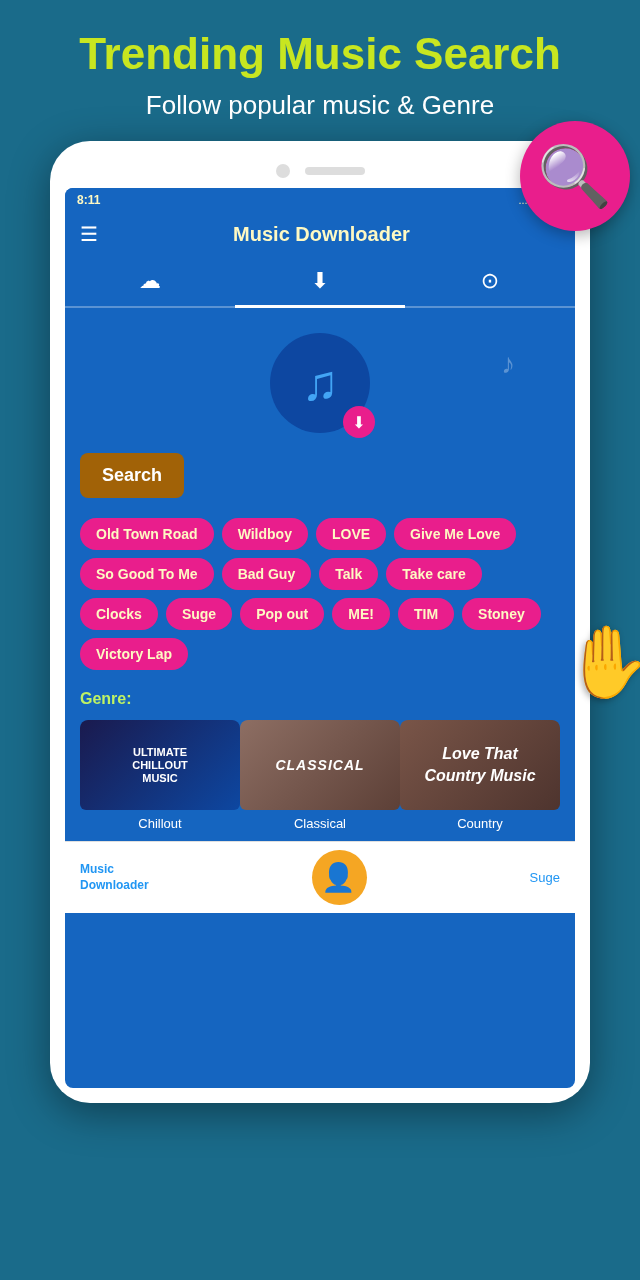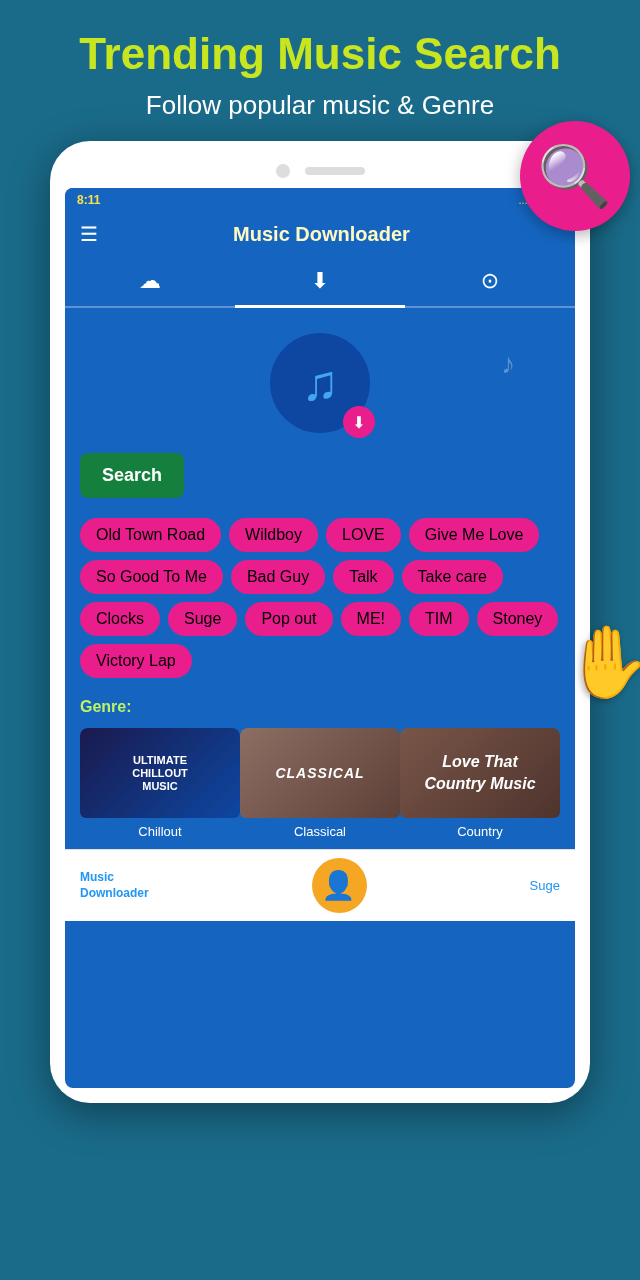--- a/index.html
+++ b/index.html
@@ -95,21 +95,21 @@
       min-height: 900px;
     }
 
     
     .status-bar {
       background: #1565c0;
       display: flex;
       justify-content: space-between;
       align-items: center;
       padding: 5px 12px;
-      color: #fde047;
+      color: #fef9c3;
       font-size: 12px;
     }
     .status-time { font-weight: bold; }
     .status-icons { display: flex; gap: 4px; align-items: center; font-size: 11px; }
 
     
     .app-header {
       background: #1565c0;
       display: flex;
       align-items: center;
@@ -208,45 +208,45 @@
       flex: 1;
       background: white;
       border: none;
       border-radius: 4px;
       padding: 12px 15px;
       font-size: 15px;
       color: #999;
       outline: none;
     }
     .search-button {
-      background: #15803d;
+      background: #a16207;
       color: white;
       border: none;
       border-radius: 8px;
       padding: 12px 22px;
       font-size: 18px;
       font-weight: bold;
       cursor: pointer;
     }
 
     
     .tags-area {
       padding: 5px 15px 10px 15px;
       display: flex;
       flex-wrap: wrap;
       gap: 8px;
     }
     .tag {
       background: #e91e8c;
-      color: #000000;
+      color: #fef9c3;
       border-radius: 20px;
       padding: 8px 16px;
-      font-size: 16px;
+      font-size: 14px;
       cursor: pointer;
-      font-weight: 400;
+      font-weight: 700;
     }
 
     
     .genre-section {
       padding: 10px 15px;
     }
     .genre-title {
       color: #bef264;
       font-size: 16px;
       font-weight: bold;

